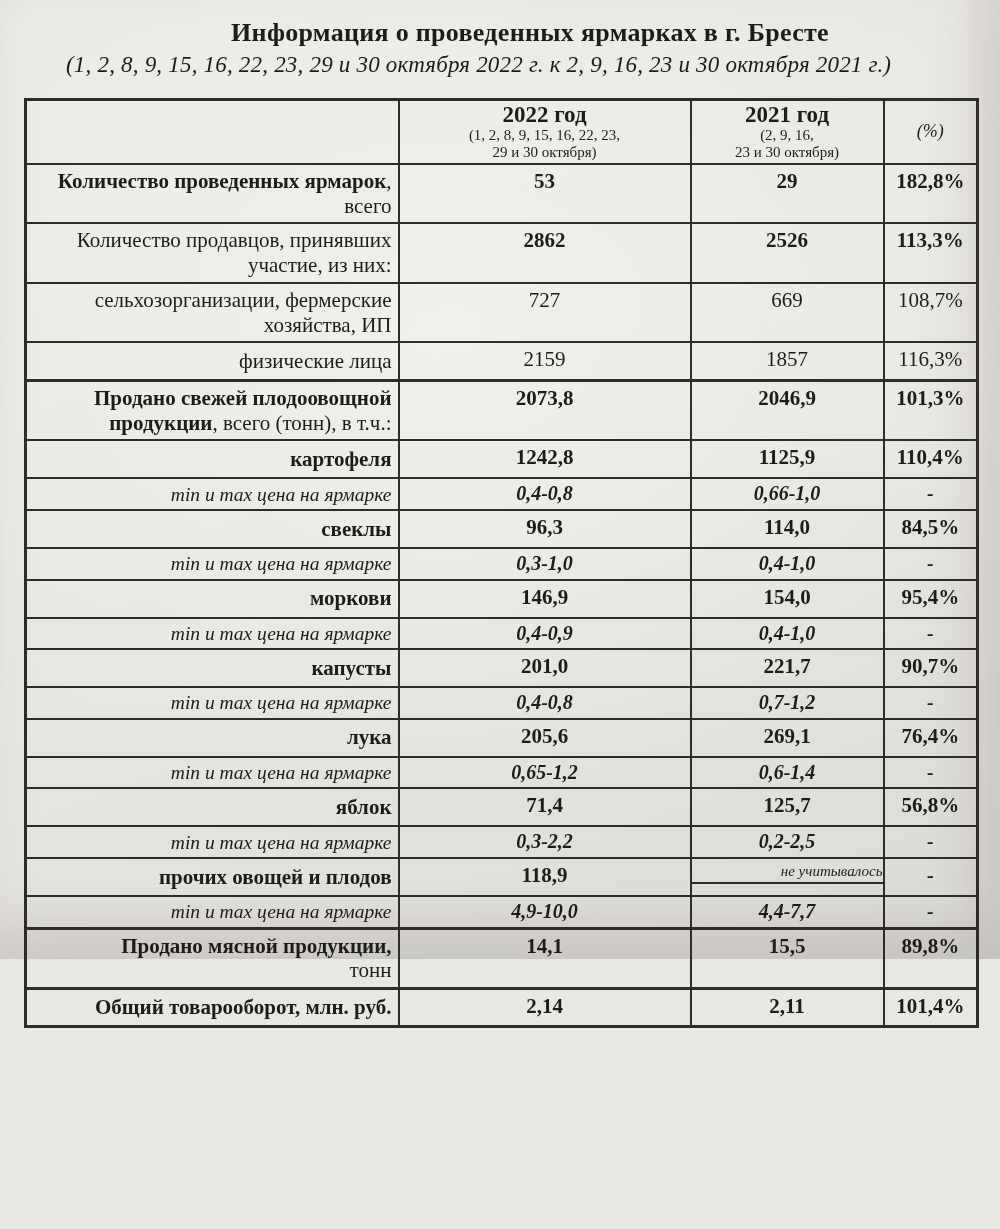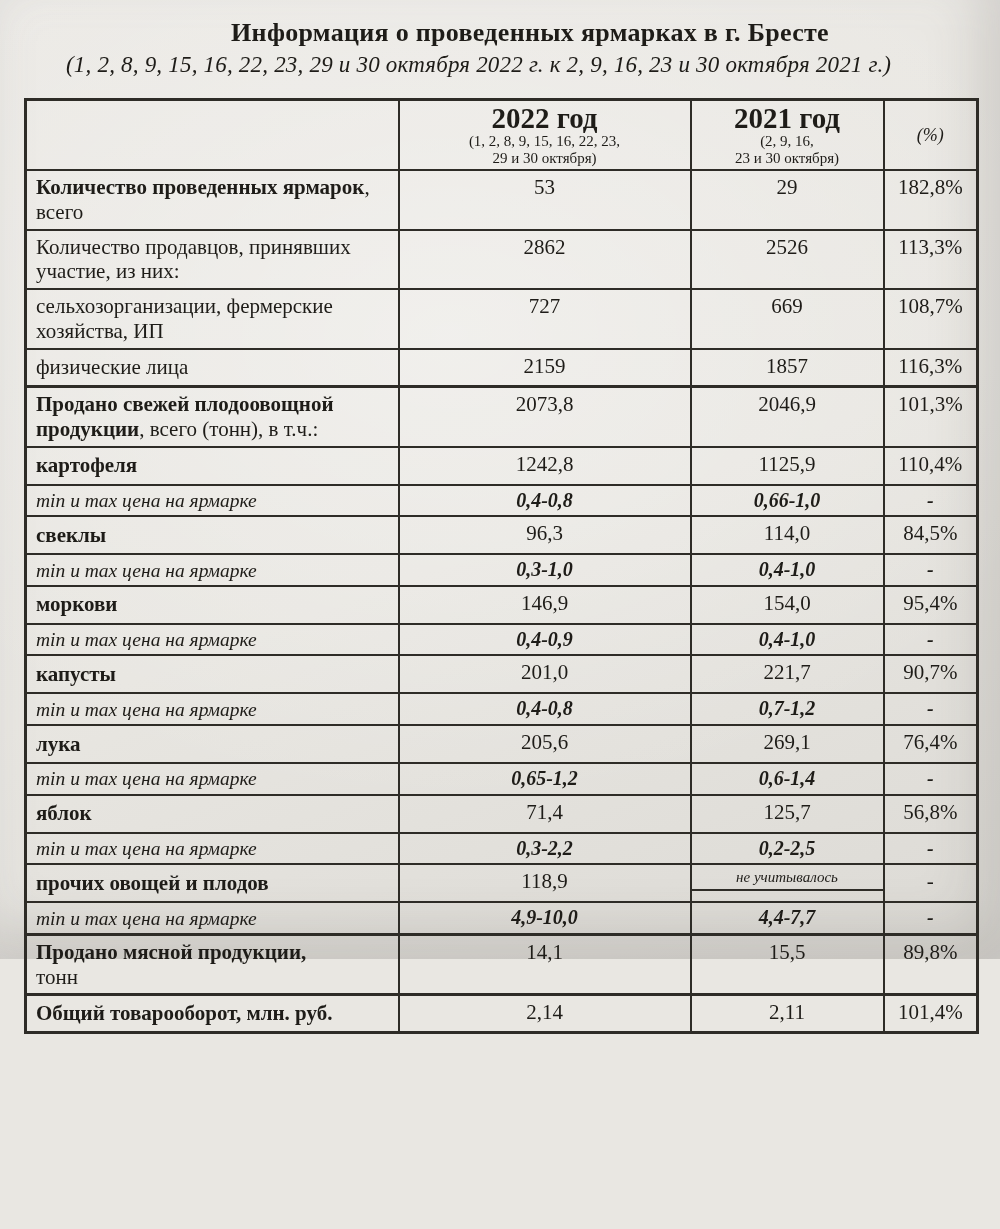--- a/index.html
+++ b/index.html
@@ -42,48 +42,48 @@
   }
   table.fairs{ border-width:3px; }
   col.w1{width:373px;} col.w2{width:292px;} col.w3{width:193px;} col.w4{width:94px;}
   thead th{
     height:62px;
     vertical-align:middle;
     text-align:center;
     font-weight:normal;
     padding:2px 2px;
   }
-  .yr{ font-size:29px; font-weight:bold; line-height:1.05; }
+  .yr{ font-size:23px; font-weight:bold; line-height:1.05; }
   .dates{ font-size:15px; line-height:1.12; }
   .pct-head{ font-size:18px; font-style:italic; }
   tbody td{
     height:38px;
     padding:4px 4px;
     vertical-align:top;
     font-size:21px;
     line-height:1.18;
   }
   td.c-label{
-    text-align:left;
+    text-align:right;
     padding-left:9px; padding-right:6px;
     vertical-align:middle;
   }
   td.c-val, td.c-pct{ text-align:center; }
   .lbl-strong{ font-weight:bold; }
-  .vb{ font-weight:normal; }
+  .vb{ font-weight:bold; }
   .vi{ font-style:italic; font-size:20px;font-weight:bold; }
   tr.minmax td{ height:31px; padding-top:3px; padding-bottom:3px; font-size:19.5px; }
   tr.minmax td.c-label{ font-style:italic; }
   tr.section td{ border-top-width:3px; }
   .rest-block{ display:block; }
   td.note-cell{ padding:0; vertical-align:top; }
   .note{
     display:block;
     font-style:italic; font-size:15px; font-weight:normal;
-    text-align:center;
+    text-align:right;
     padding:4px 0 3px;
     border-bottom:2px solid #2e2c27;
     line-height:1.1;
   }
 </style>
 </head>
 <body>
 
 <div class="sheet">
   <div class="title">Информация о проведенных ярмарках в г. Бресте</div>

